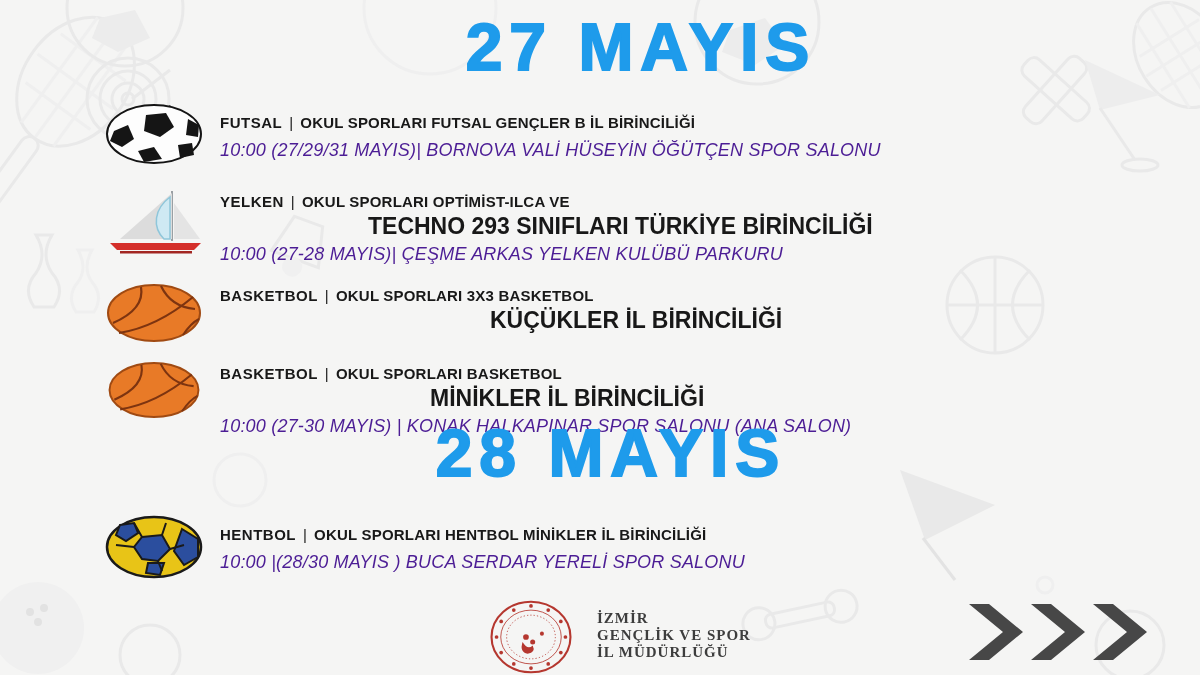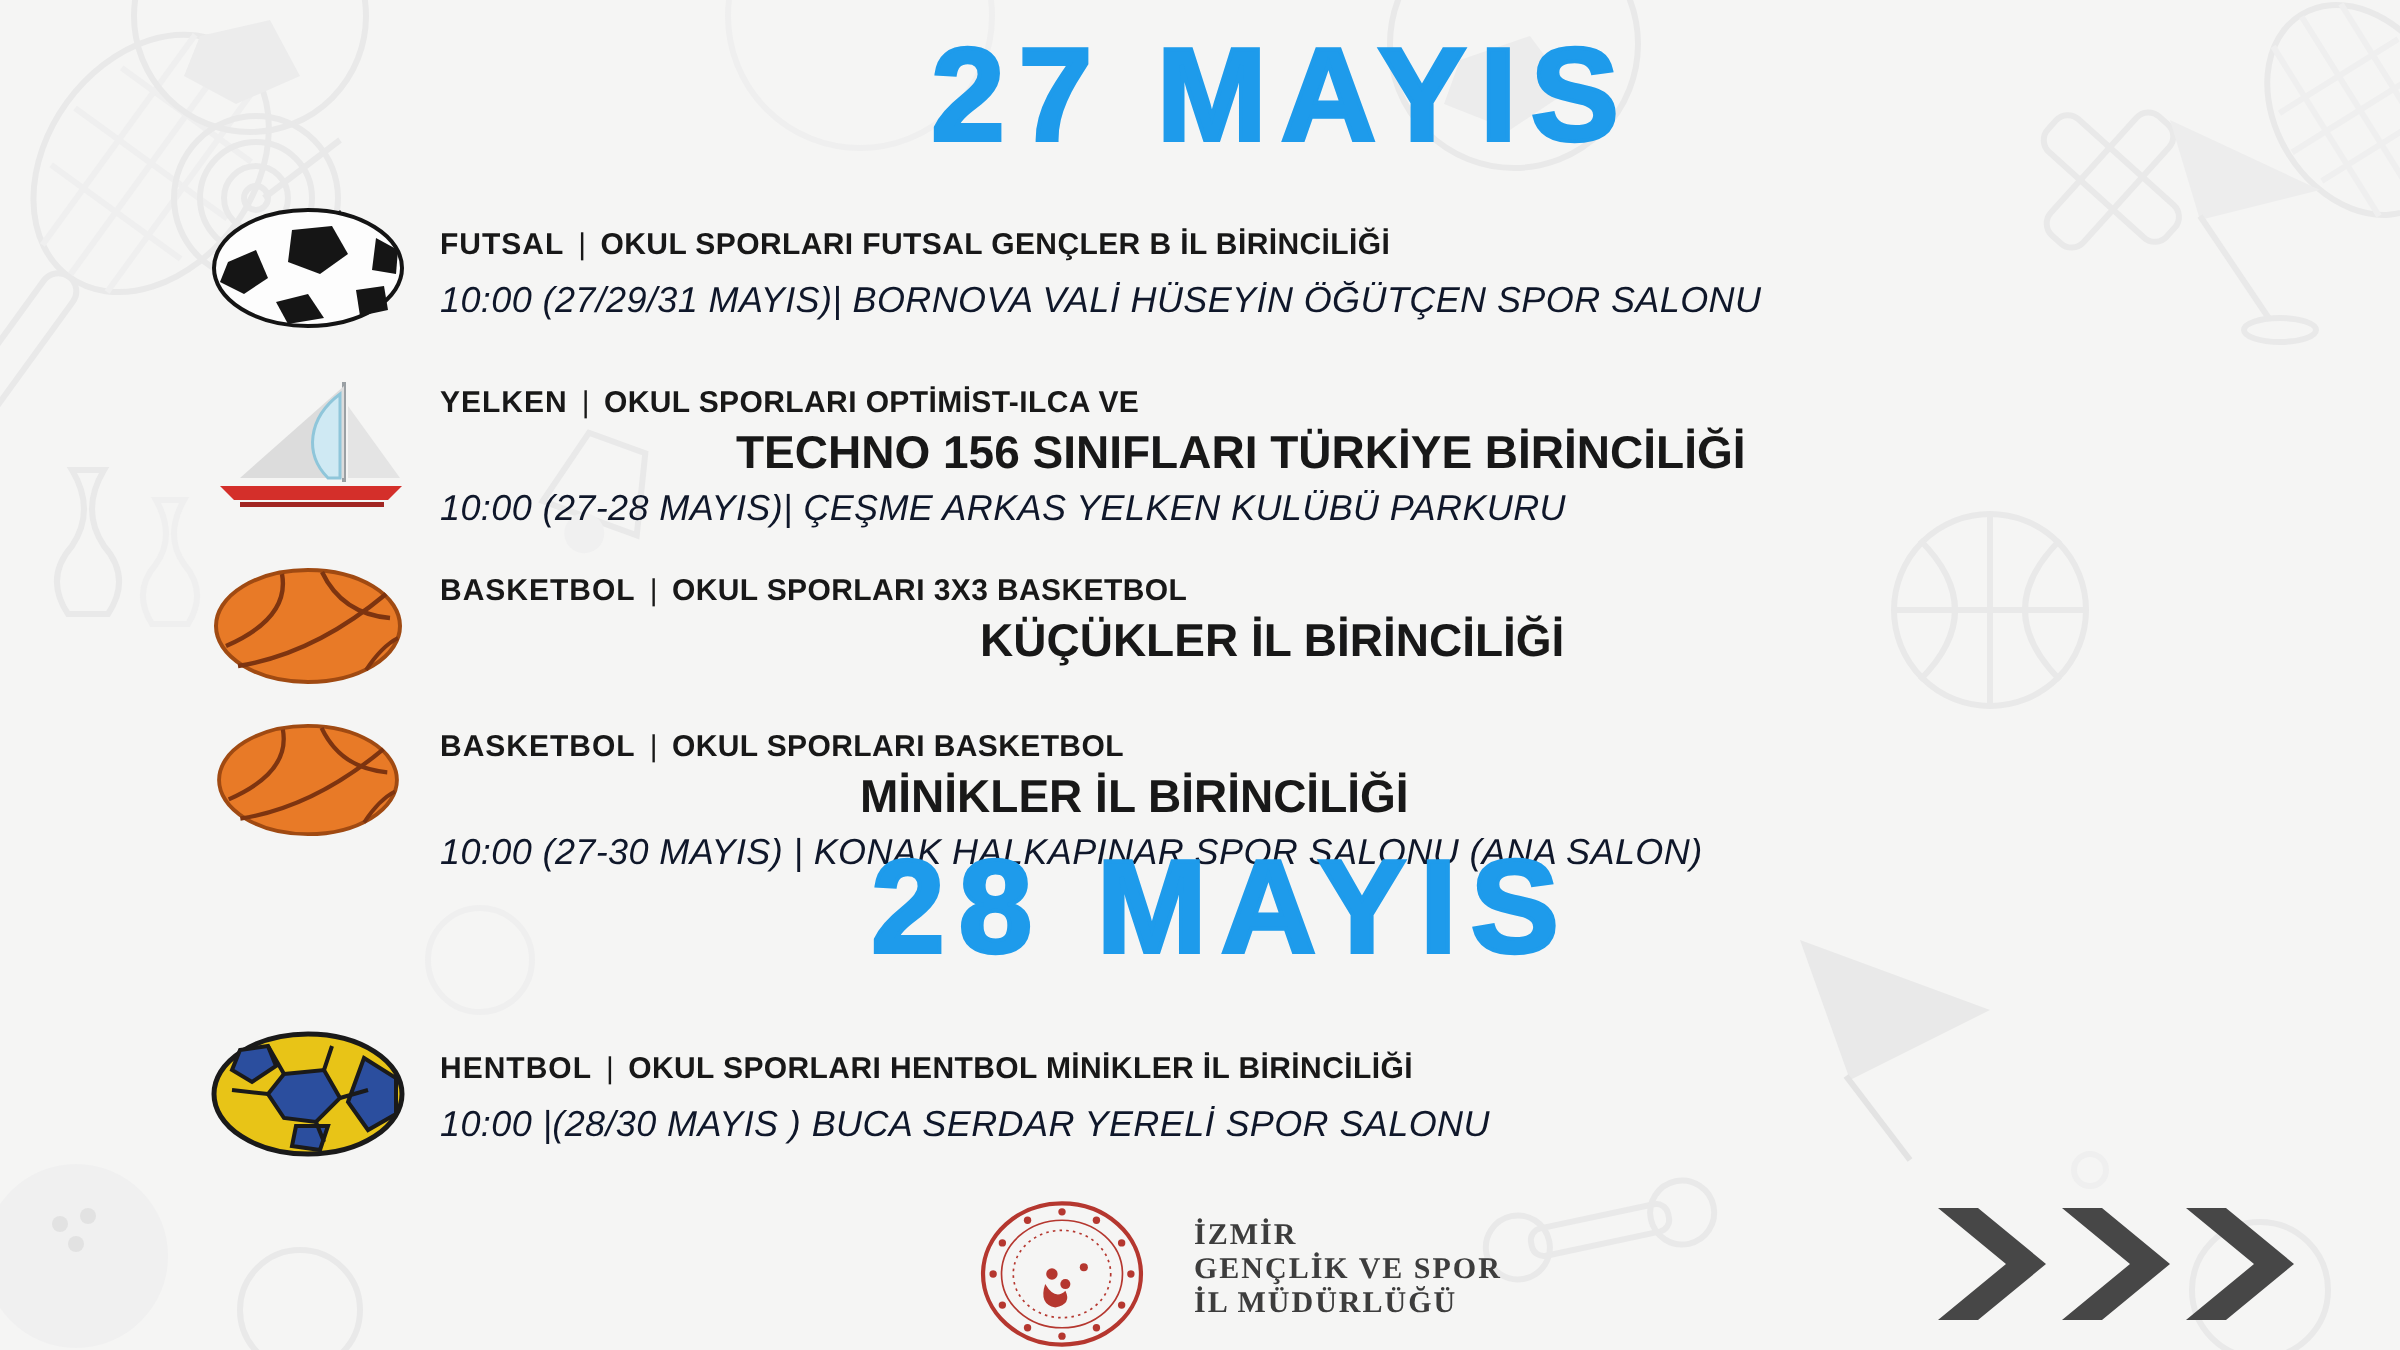--- a/index.html
+++ b/index.html
@@ -20,21 +20,21 @@
   #day1-title{top:12px;padding-left:41px;}
   #day2-title{top:418px;padding-left:11px;}
 
   .event{position:absolute;left:98px;display:flex;align-items:flex-start;}
   .icon-cell{width:112px;flex:0 0 112px;display:flex;justify-content:center;align-items:flex-start;}
   .ev-text{padding-left:10px;color:#181818;}
   .ev-title{font-size:15px;font-weight:600;line-height:25px;letter-spacing:.2px;white-space:nowrap;}
   .sport{font-weight:900;letter-spacing:.5px;}
   .sep{margin:0 7px;font-weight:400;}
   .line2{font-size:23px;font-weight:600;line-height:25px;white-space:nowrap;}
-  .detail{font-size:18px;font-style:italic;font-weight:500;margin-top:5px;letter-spacing:.2px;white-space:nowrap;color:#0f172a;}
+  .detail{font-size:18px;font-style:italic;font-weight:500;margin-top:5px;letter-spacing:.2px;white-space:nowrap;color:#4c1d95;}
 
   #event-1{top:103px;} #event-1 .ev-text{padding-top:7px;}
   #event-2{top:189px;} #event-2 .line2{margin-left:148px;}
   #event-3{top:283px;} #event-3 .line2{margin-left:270px;}
   #event-4{top:361px;justify-content:center;} #event-4 .line2{margin-left:210px;}
   #event-5{top:515px;} #event-5 .ev-text{padding-top:7px;}
 
   .footer{position:absolute;left:17px;top:595px;width:1200px;height:80px;}
   .seal{position:absolute;left:472px;top:5px;}
   .org-text{
@@ -162,21 +162,21 @@
         <path d="M66,8 C50,20 48,38 60,50 L66,50 Z" fill="#cfe9f3" stroke="#8fc6da" stroke-width="1.5"></path>
         <polygon points="70,14 96,50 70,50" fill="#e4e4e4"></polygon>
         <polygon points="6,54 97,54 90,61 13,61" fill="#d42f2a"></polygon>
         <rect x="16" y="62" width="72" height="2.5" fill="#a22622"></rect>
       </svg>
     </div>
     <div class="ev-text">
       <div class="ev-title">
         <span class="sport">YELKEN</span><span class="sep">|</span><span class="desc">OKUL SPORLARI OPTİMİST-ILCA VE</span>
       </div>
-      <div class="line2">TECHNO 156 SINIFLARI TÜRKİYE BİRİNCİLİĞİ</div>
+      <div class="line2">TECHNO 293 SINIFLARI TÜRKİYE BİRİNCİLİĞİ</div>
       <div class="detail">10:00 (27-28 MAYIS)| ÇEŞME ARKAS YELKEN KULÜBÜ PARKURU</div>
     </div>
   </div>
 
   <div class="event" id="event-3">
     <div class="icon-cell">
       <svg width="98" height="60" viewBox="0 0 98 60">
         <ellipse cx="49" cy="30" rx="46" ry="28" fill="#e87a27" stroke="#a04a12" stroke-width="2"></ellipse>
         <path d="M8,40 Q40,26 36,4" fill="none" stroke="#7d3410" stroke-width="2.2"></path>
         <path d="M14,50 Q52,44 88,14" fill="none" stroke="#7d3410" stroke-width="2.2"></path>

